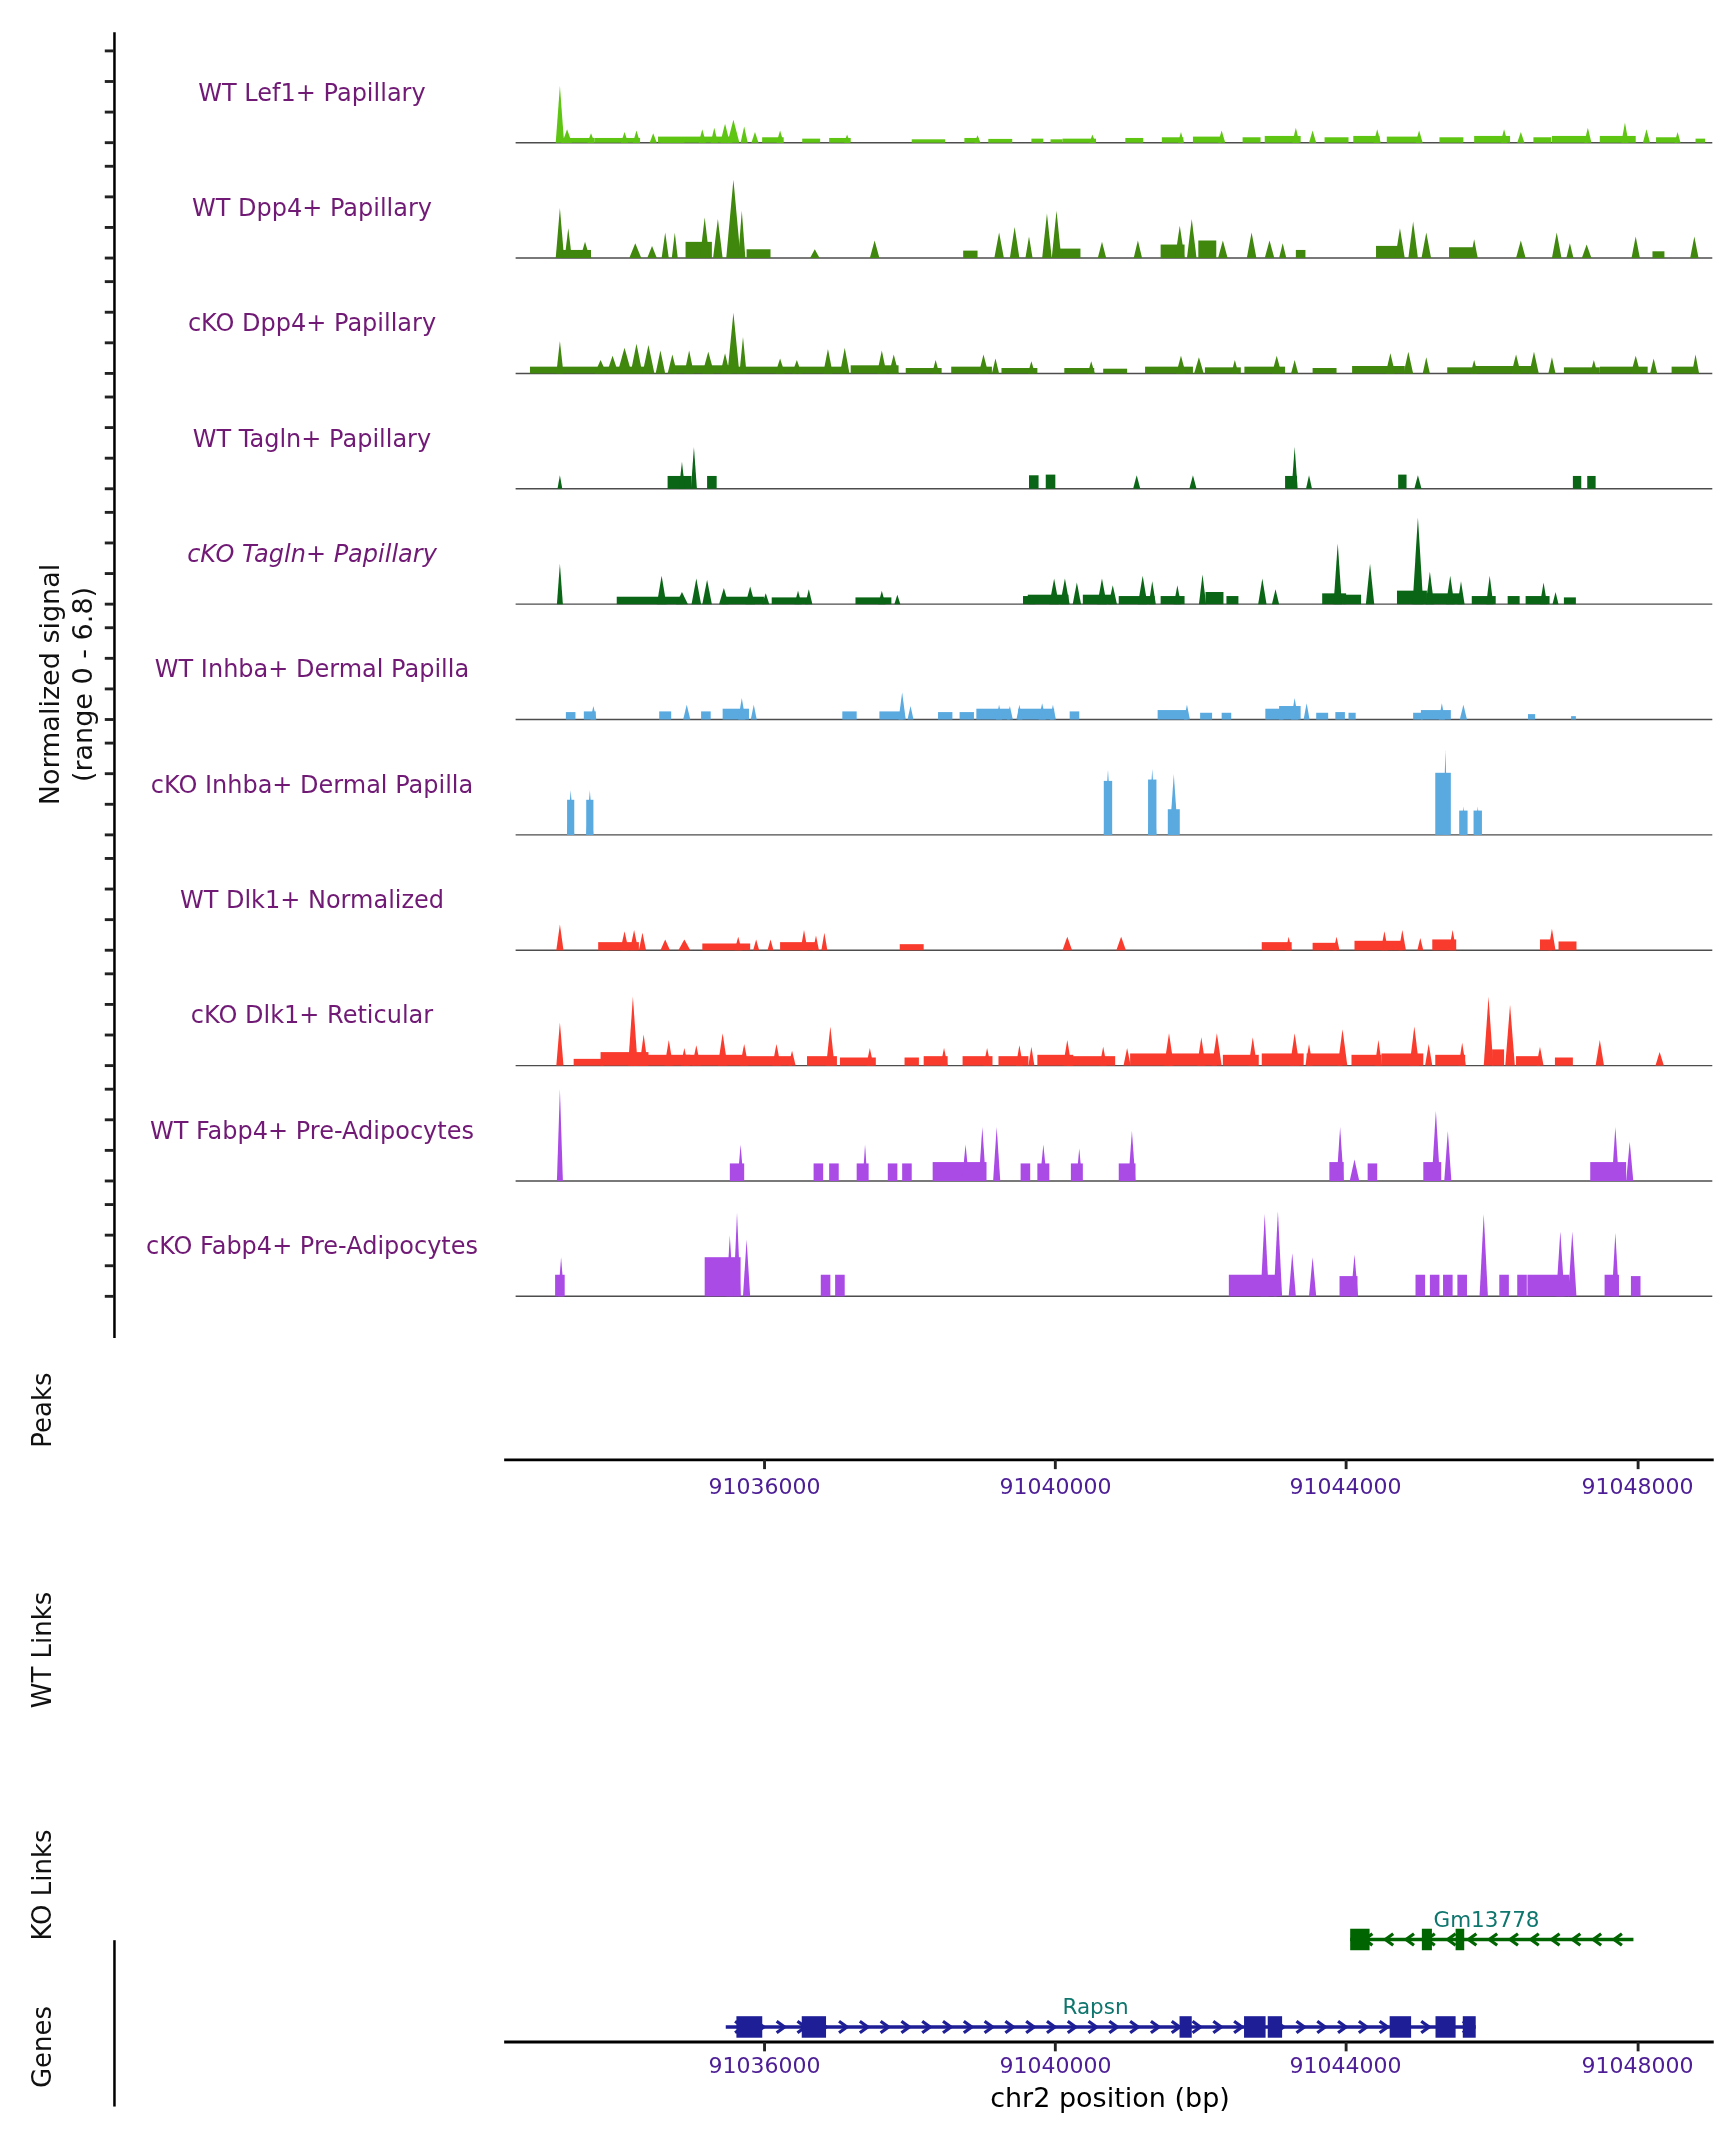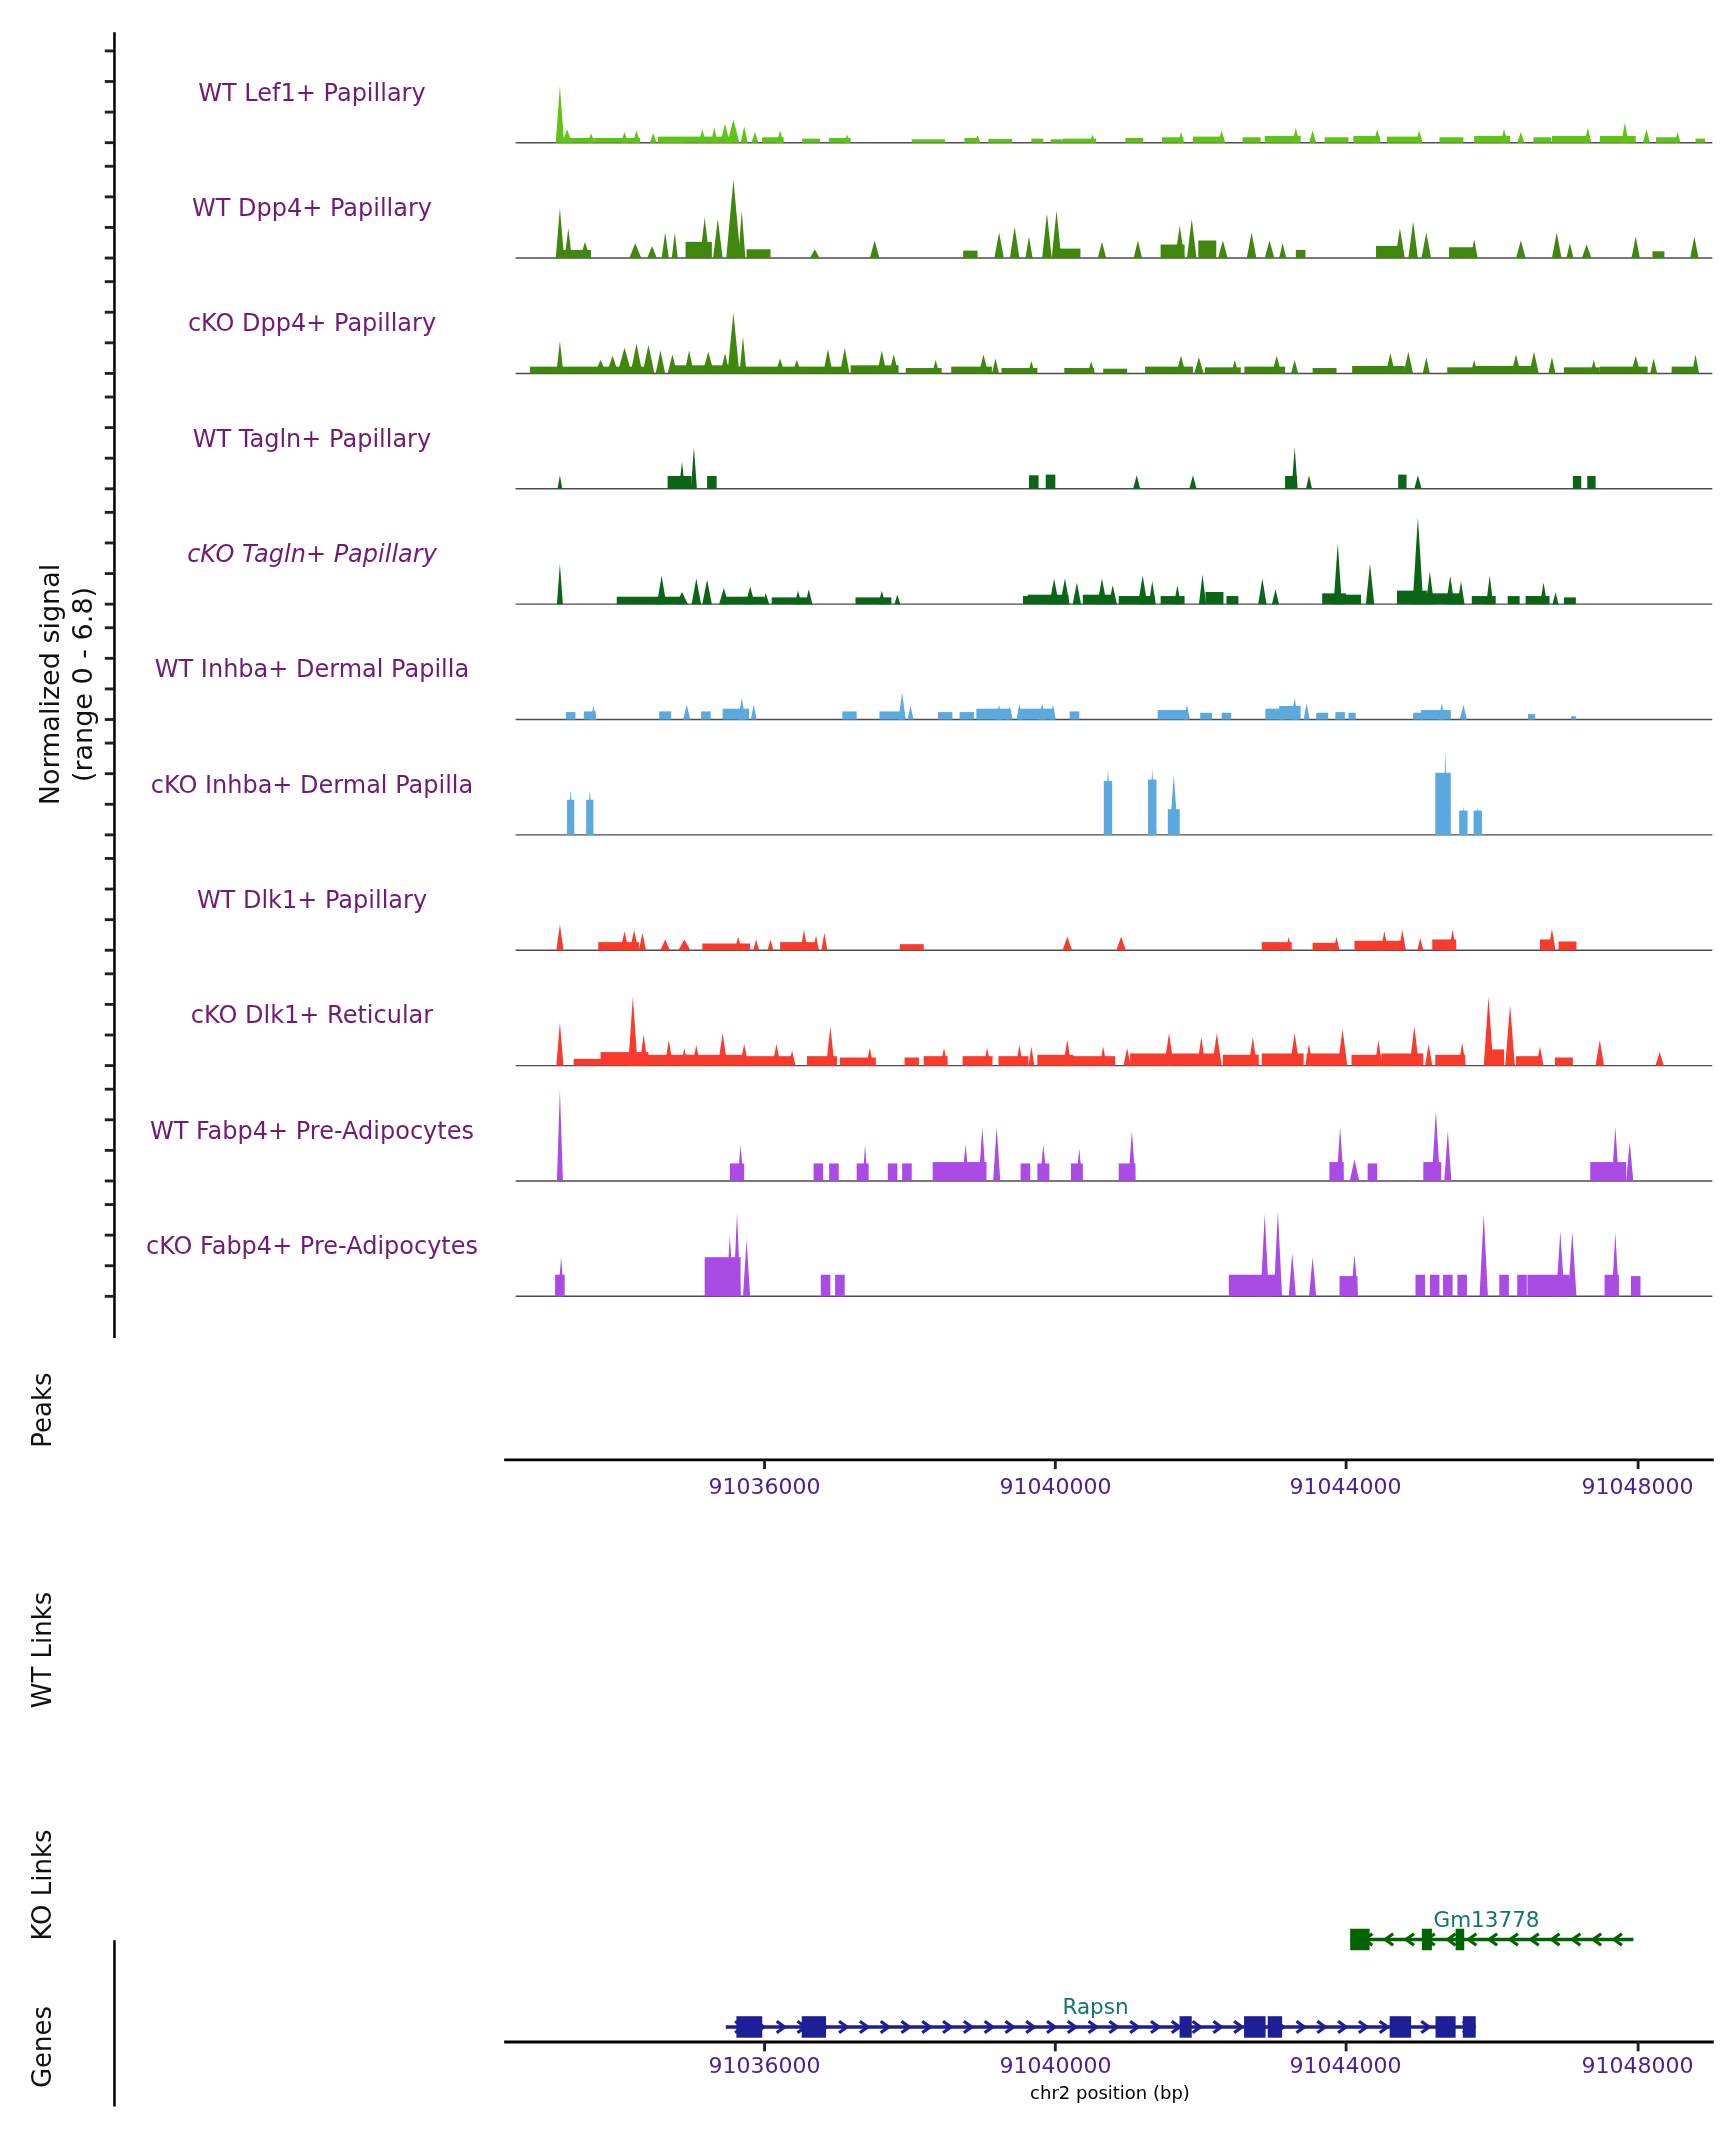--- a/index.html
+++ b/index.html
@@ -12,21 +12,21 @@
   .section-label{width:229px;height:34px;text-align:center;font-size:26px;line-height:34px;
           transform:rotate(-90deg);color:#111;}
   #sec-peaks{left:-73px;top:1393px;}
   #sec-wtlinks{left:-73px;top:1633px;}
   #sec-kolinks{left:-73px;top:1868px;}
   #sec-genes{left:-73px;top:2030px;}
   .track-label{position:absolute;width:502px;left:61px;text-align:center;
           font-size:24px;line-height:32px;color:#701a75;white-space:nowrap;}
   .tick-label{position:absolute;width:215px;text-align:center;font-size:22px;color:#4c1d95;}
   .gene-label{position:absolute;width:287px;text-align:center;font-size:21.5px;color:#0f766e;}
-  .xtitle{left:823px;top:2082px;width:574px;text-align:center;font-size:18px;color:#000;}
+  .xtitle{left:823px;top:2082px;width:574px;text-align:center;font-size:27px;color:#000;}
 </style>
 </head>
 <body>
 
 <div id="fig">
   <svg id="plot" width="1721" height="2151" viewBox="0 0 2400 3000">
       <line x1="159.5" y1="45" x2="159.5" y2="1866" stroke="#000" stroke-width="3.5"></line>
       <line x1="146" y1="199" x2="159" y2="199" stroke="#222" stroke-width="4"></line>
       <line x1="146" y1="156.33333333333334" x2="159" y2="156.33333333333334" stroke="#222" stroke-width="4"></line>
       <line x1="146" y1="113.66666666666667" x2="159" y2="113.66666666666667" stroke="#222" stroke-width="4"></line>
@@ -604,21 +604,21 @@
   <div class="txt xtitle">chr2 position (bp)</div>
 
   <div id="overlay">
       <div class="track-label" style="top: 77px;">WT Lef1+ Papillary</div>
       <div class="track-label" style="top: 192px;">WT Dpp4+ Papillary</div>
       <div class="track-label" style="top: 307px;">cKO Dpp4+ Papillary</div>
       <div class="track-label" style="top: 423px;">WT Tagln+ Papillary</div>
       <div class="track-label" style="top: 538px; font-style: italic;">cKO Tagln+ Papillary</div>
       <div class="track-label" style="top: 653px;">WT Inhba+ Dermal Papilla</div>
       <div class="track-label" style="top: 769px;">cKO Inhba+ Dermal Papilla</div>
-      <div class="track-label" style="top: 884px;">WT Dlk1+ Papillary</div>
+      <div class="track-label" style="top: 884px;">WT Dlk1+ Normalized</div>
       <div class="track-label" style="top: 999px;">cKO Dlk1+ Reticular</div>
       <div class="track-label" style="top: 1115px;">WT Fabp4+ Pre-Adipocytes</div>
       <div class="track-label" style="top: 1230px;">cKO Fabp4+ Pre-Adipocytes</div>
       <div class="tick-label" style="left: 657px; top: 1474px;">91036000</div>
       <div class="tick-label" style="left: 657px; top: 2053px;">91036000</div>
       <div class="tick-label" style="left: 948px; top: 1474px;">91040000</div>
       <div class="tick-label" style="left: 948px; top: 2053px;">91040000</div>
       <div class="tick-label" style="left: 1238px; top: 1474px;">91044000</div>
       <div class="tick-label" style="left: 1238px; top: 2053px;">91044000</div>
       <div class="tick-label" style="left: 1530px; top: 1474px;">91048000</div>

